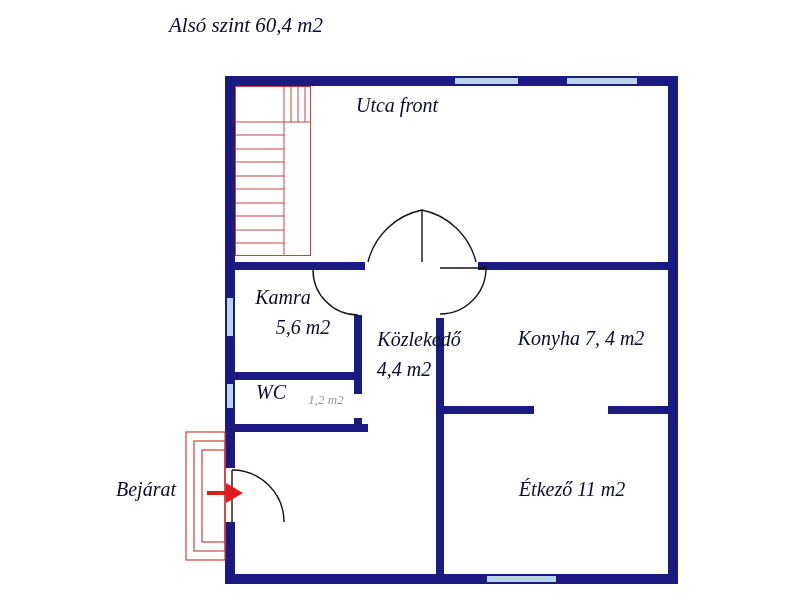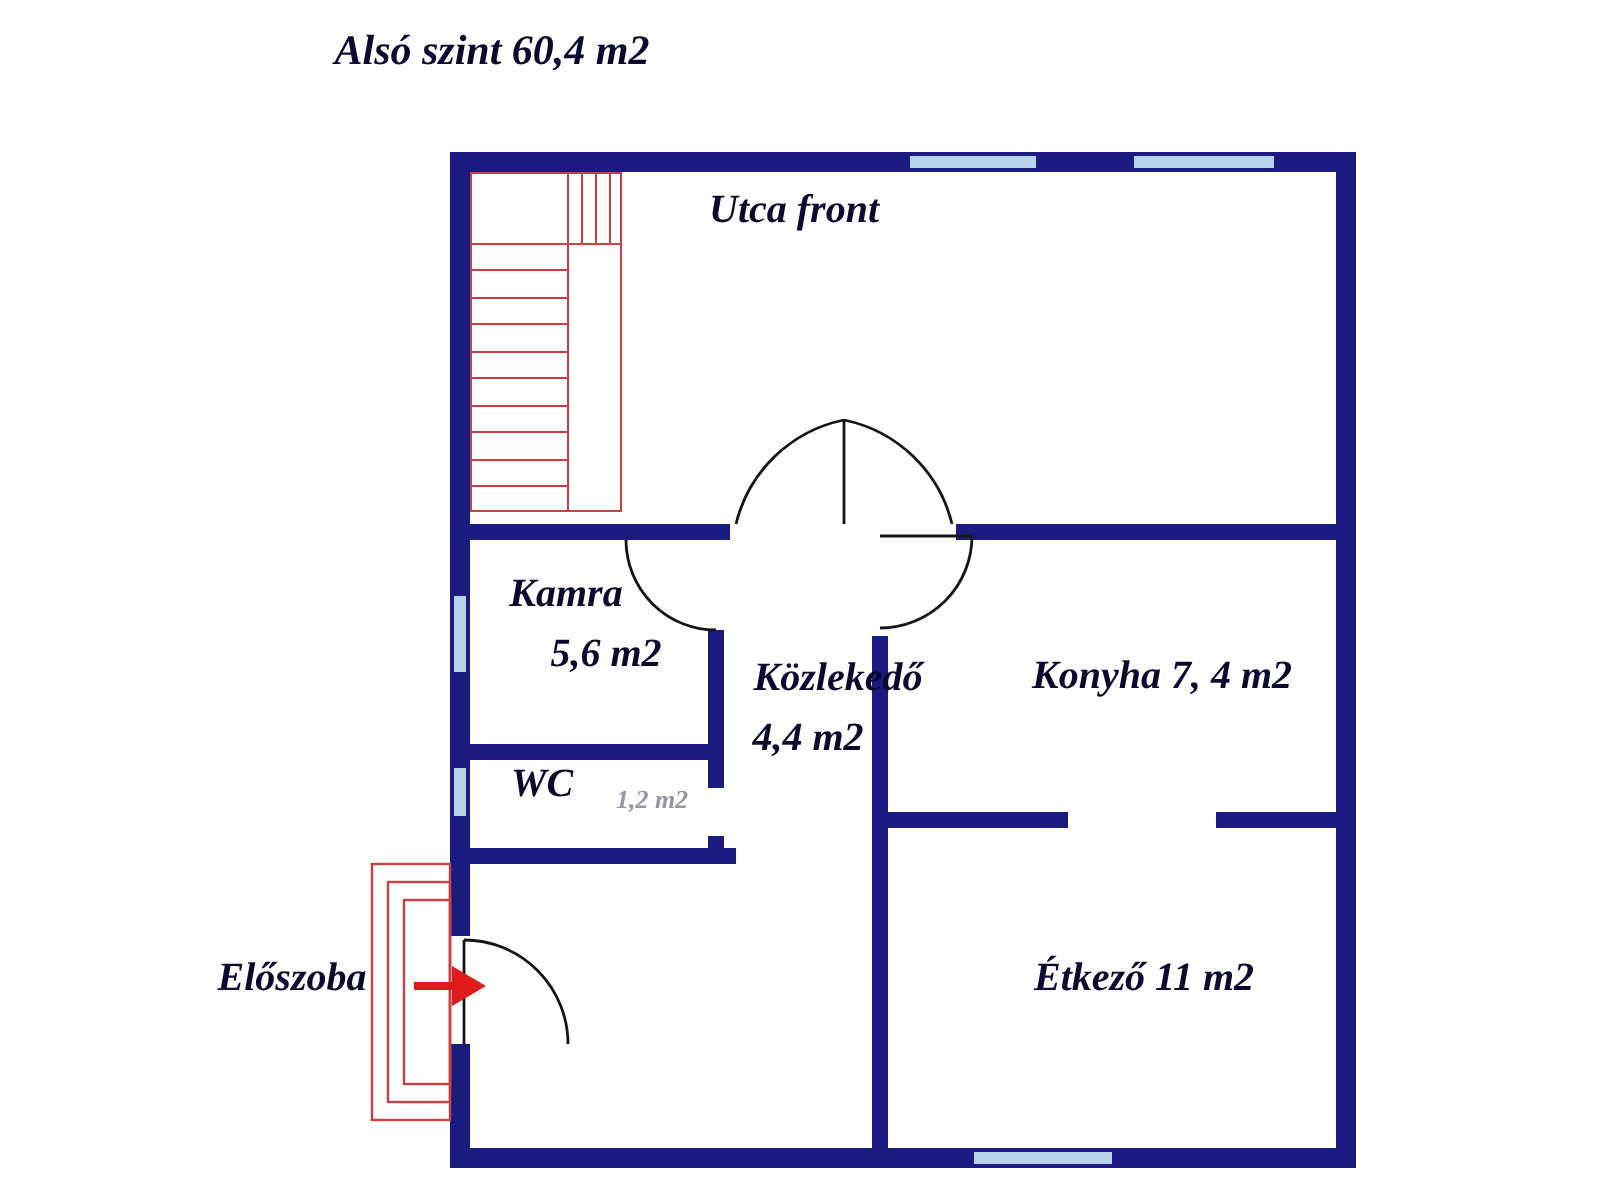--- a/index.html
+++ b/index.html
@@ -5,21 +5,21 @@
   html,body { margin:0; padding:0; background:#fff; }
   .canvas {
     position:relative; width:800px; height:600px; background:#ffffff;
     font-family:"Liberation Serif", serif; overflow:hidden;
   }
   .wall   { position:absolute; background:var(--wall,#1a1a80); }
   .window { position:absolute; background:var(--window,#b9d3ea); }
   .overlay{ position:absolute; left:0; top:0; pointer-events:none; }
   .lbl {
     position:absolute; transform:translateX(-50%);
-    font-weight:bold; font-style:italic; font-size:20px; line-height:22px;
+    font-weight:normal; font-style:italic; font-size:20px; line-height:22px;
     color:var(--text,#0a0a30); white-space:nowrap;text-align:center;
   }
   .lbl.muted { color:var(--muted_text,#9595a5); font-size:13px; }
   .hdr { font-size:21px; }
   .stairs line, .stairs rect { stroke:var(--stairs,#c94040); stroke-width:1; fill:none; }
   .doors path, .doors line   { stroke:var(--door,#151515); stroke-width:1.4; fill:none; }
   .porch rect  { stroke:var(--stairs,#c94040); stroke-width:1.2; fill:none; }
   .arrow-shaft { stroke:var(--arrow,#e01b1b); stroke-width:4; }
   .arrow-head  { fill:var(--arrow,#e01b1b); }
 </style>
@@ -96,16 +96,16 @@
     </g>
   </svg>
 
   <div class="lbl" style="left:283px;top:286px;">Kamra</div>
   <div class="lbl" style="left:303px;top:316px;">5,6 m2</div>
   <div class="lbl" style="left:419px;top:328px;">Közlekedő</div>
   <div class="lbl" style="left:404px;top:358px;">4,4 m2</div>
   <div class="lbl" style="left:581px;top:327px;">Konyha 7, 4 m2</div>
   <div class="lbl" style="left:271px;top:381px;">WC</div>
   <div class="lbl muted" style="left:326px;top:389px;">1,2 m2</div>
-  <div class="lbl" style="left:146px;top:478px;">Előszoba</div>
+  <div class="lbl" style="left:146px;top:478px;">Bejárat</div>
   <div class="lbl" style="left:572px;top:478px;">Étkező 11 m2</div>
 
 </div>
 
 </body></html>

